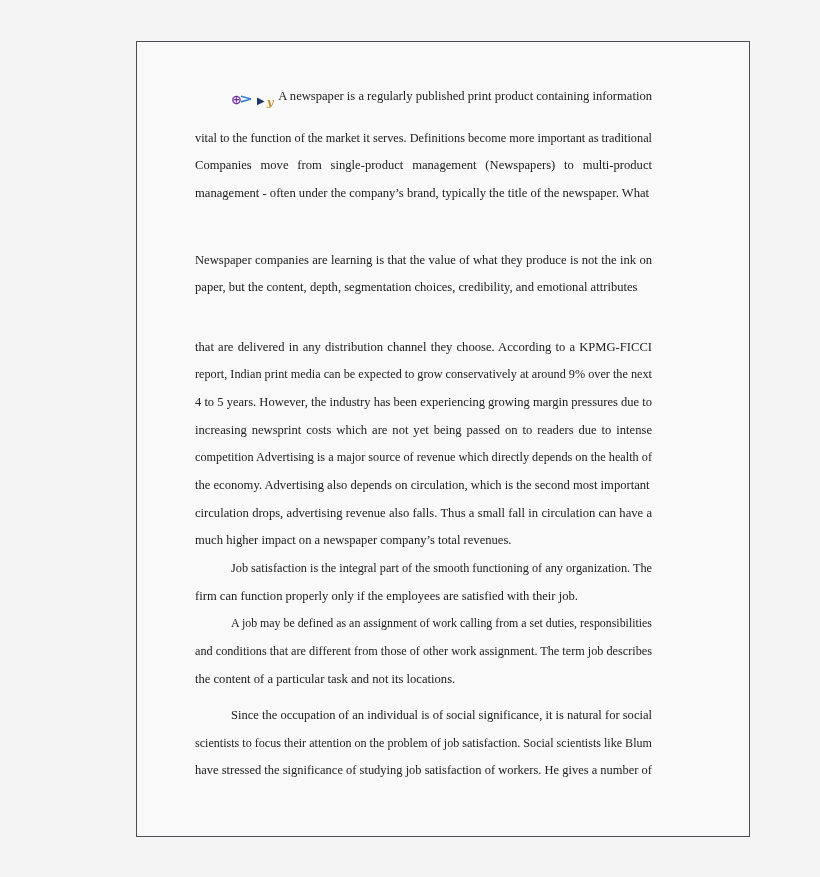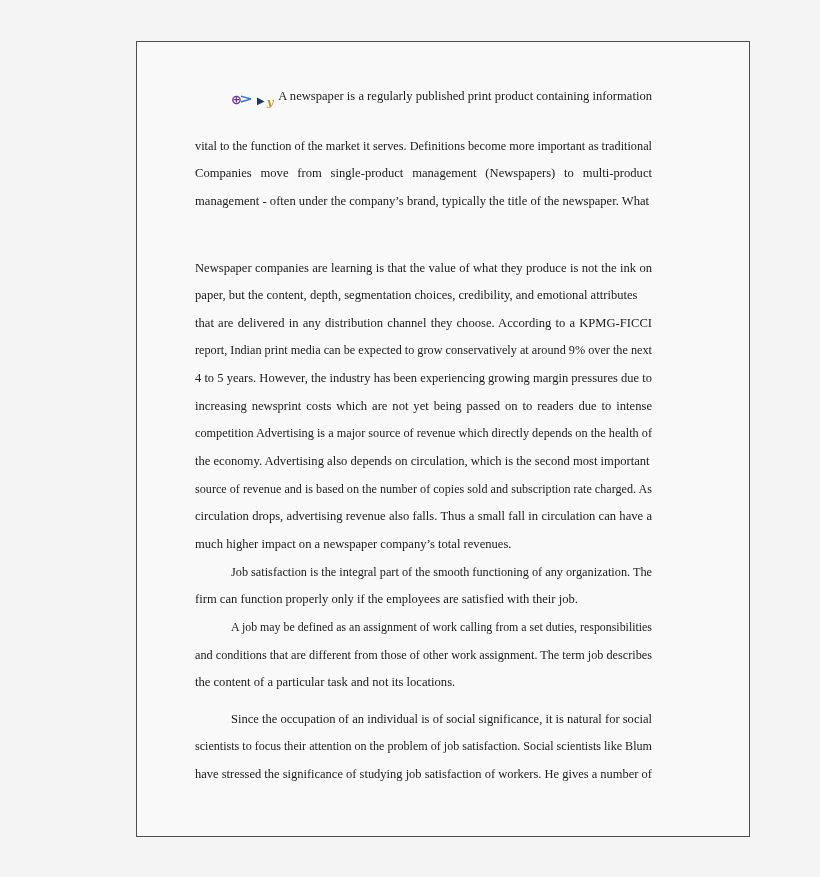--- a/index.html
+++ b/index.html
@@ -41,21 +41,21 @@
     color: #202020;
     overflow: visible;
   }
   .line .t {
     display: inline-block;
     white-space: nowrap;
     transform-origin: 0 50%;
     line-height: 27.65px;
   }
   .line.indent { padding-left: 36px; }
-  .line.gap-lg { margin-top: 22px; }
+  .line.gap-lg { margin-top: 14px; }
   .line.gap-sm { margin-top: 9px; }
   .anchor-icons {
     display: inline-block;
     white-space: nowrap;
     margin-right: 5px;
     position: relative;
     top: 3px;
     font-family: "DejaVu Sans", sans-serif;
     line-height: 1;
   }
@@ -75,30 +75,29 @@
         <div class="line gap-lg"><span class="t" style="transform: scaleX(0.974414);">vital to the function of the market it serves. Definitions become more important as traditional</span></div>
         <div class="line">
           <span class="t" style="display: block; width: 457px; white-space: normal; text-align: justify; text-align-last: justify;">Companies move from single-product management (Newspapers) to multi-product</span>
         </div>
         <div class="line"><span class="t">management - often under the company’s brand, typically the title of the newspaper. What</span></div>
         <div class="line">
           <span class="t" style="display: block; width: 457px; white-space: normal; text-align: justify; text-align-last: justify; margin-top: 39px;">Newspaper companies are learning is that the value of what they produce is not the ink on</span>
         </div>
         <div class="line"><span class="t">paper, but the content, depth, segmentation choices, credibility, and emotional attributes</span></div>
         <div class="line">
-          <span class="t" style="display: block; width: 457px; white-space: normal; text-align: justify; text-align-last: justify;">that are delivered in any distribution channel they choose. According to a KPMG-FICCI</span>
+          <span class="t" style="display: block; width: 457px; white-space: normal; text-align: justify; text-align-last: justify; margin-top: 32px;">that are delivered in any distribution channel they choose. According to a KPMG-FICCI</span>
         </div>
         <div class="line"><span class="t" style="transform: scaleX(0.970888);">report, Indian print media can be expected to grow conservatively at around 9% over the next</span></div>
         <div class="line"><span class="t" style="transform: scaleX(0.994525);">4 to 5 years. However, the industry has been experiencing growing margin pressures due to</span></div>
         <div class="line">
           <span class="t" style="display: block; width: 457px; white-space: normal; text-align: justify; text-align-last: justify;">increasing newsprint costs which are not yet being passed on to readers due to intense</span>
         </div>
         <div class="line"><span class="t" style="transform: scaleX(0.9737);">competition Advertising is a major source of revenue which directly depends on the health of</span></div>
         <div class="line"><span class="t">the economy. Advertising also depends on circulation, which is the second most important</span></div>
-        <div class="line"><span class="t" style="transform: scaleX(0.964835);">source of revenue and is based on the number of copies sold and subscription rate charged. As</span></div>
         <div class="line">
           <span class="t" style="display: block; width: 457px; white-space: normal; text-align: justify; text-align-last: justify;">circulation drops, advertising revenue also falls. Thus a small fall in circulation can have a</span>
         </div>
         <div class="line"><span class="t">much higher impact on a newspaper company’s total revenues.</span></div>
         <div class="line indent"><span class="t" style="transform: scaleX(0.97334);">Job satisfaction is the integral part of the smooth functioning of any organization. The</span></div>
         <div class="line"><span class="t">firm can function properly only if the employees are satisfied with their job.</span></div>
         <div class="line indent"><span class="t" style="transform: scaleX(0.943318);">A job may be defined as an assignment of work calling from a set duties, responsibilities</span></div>
         <div class="line"><span class="t" style="transform: scaleX(0.971049);">and conditions that are different from those of other work assignment. The term job describes</span></div>
         <div class="line"><span class="t">the content of a particular task and not its locations.</span></div>
         <div class="line indent gap-sm"><span class="t" style="transform: scaleX(0.995676);">Since the occupation of an individual is of social significance, it is natural for social</span></div>

